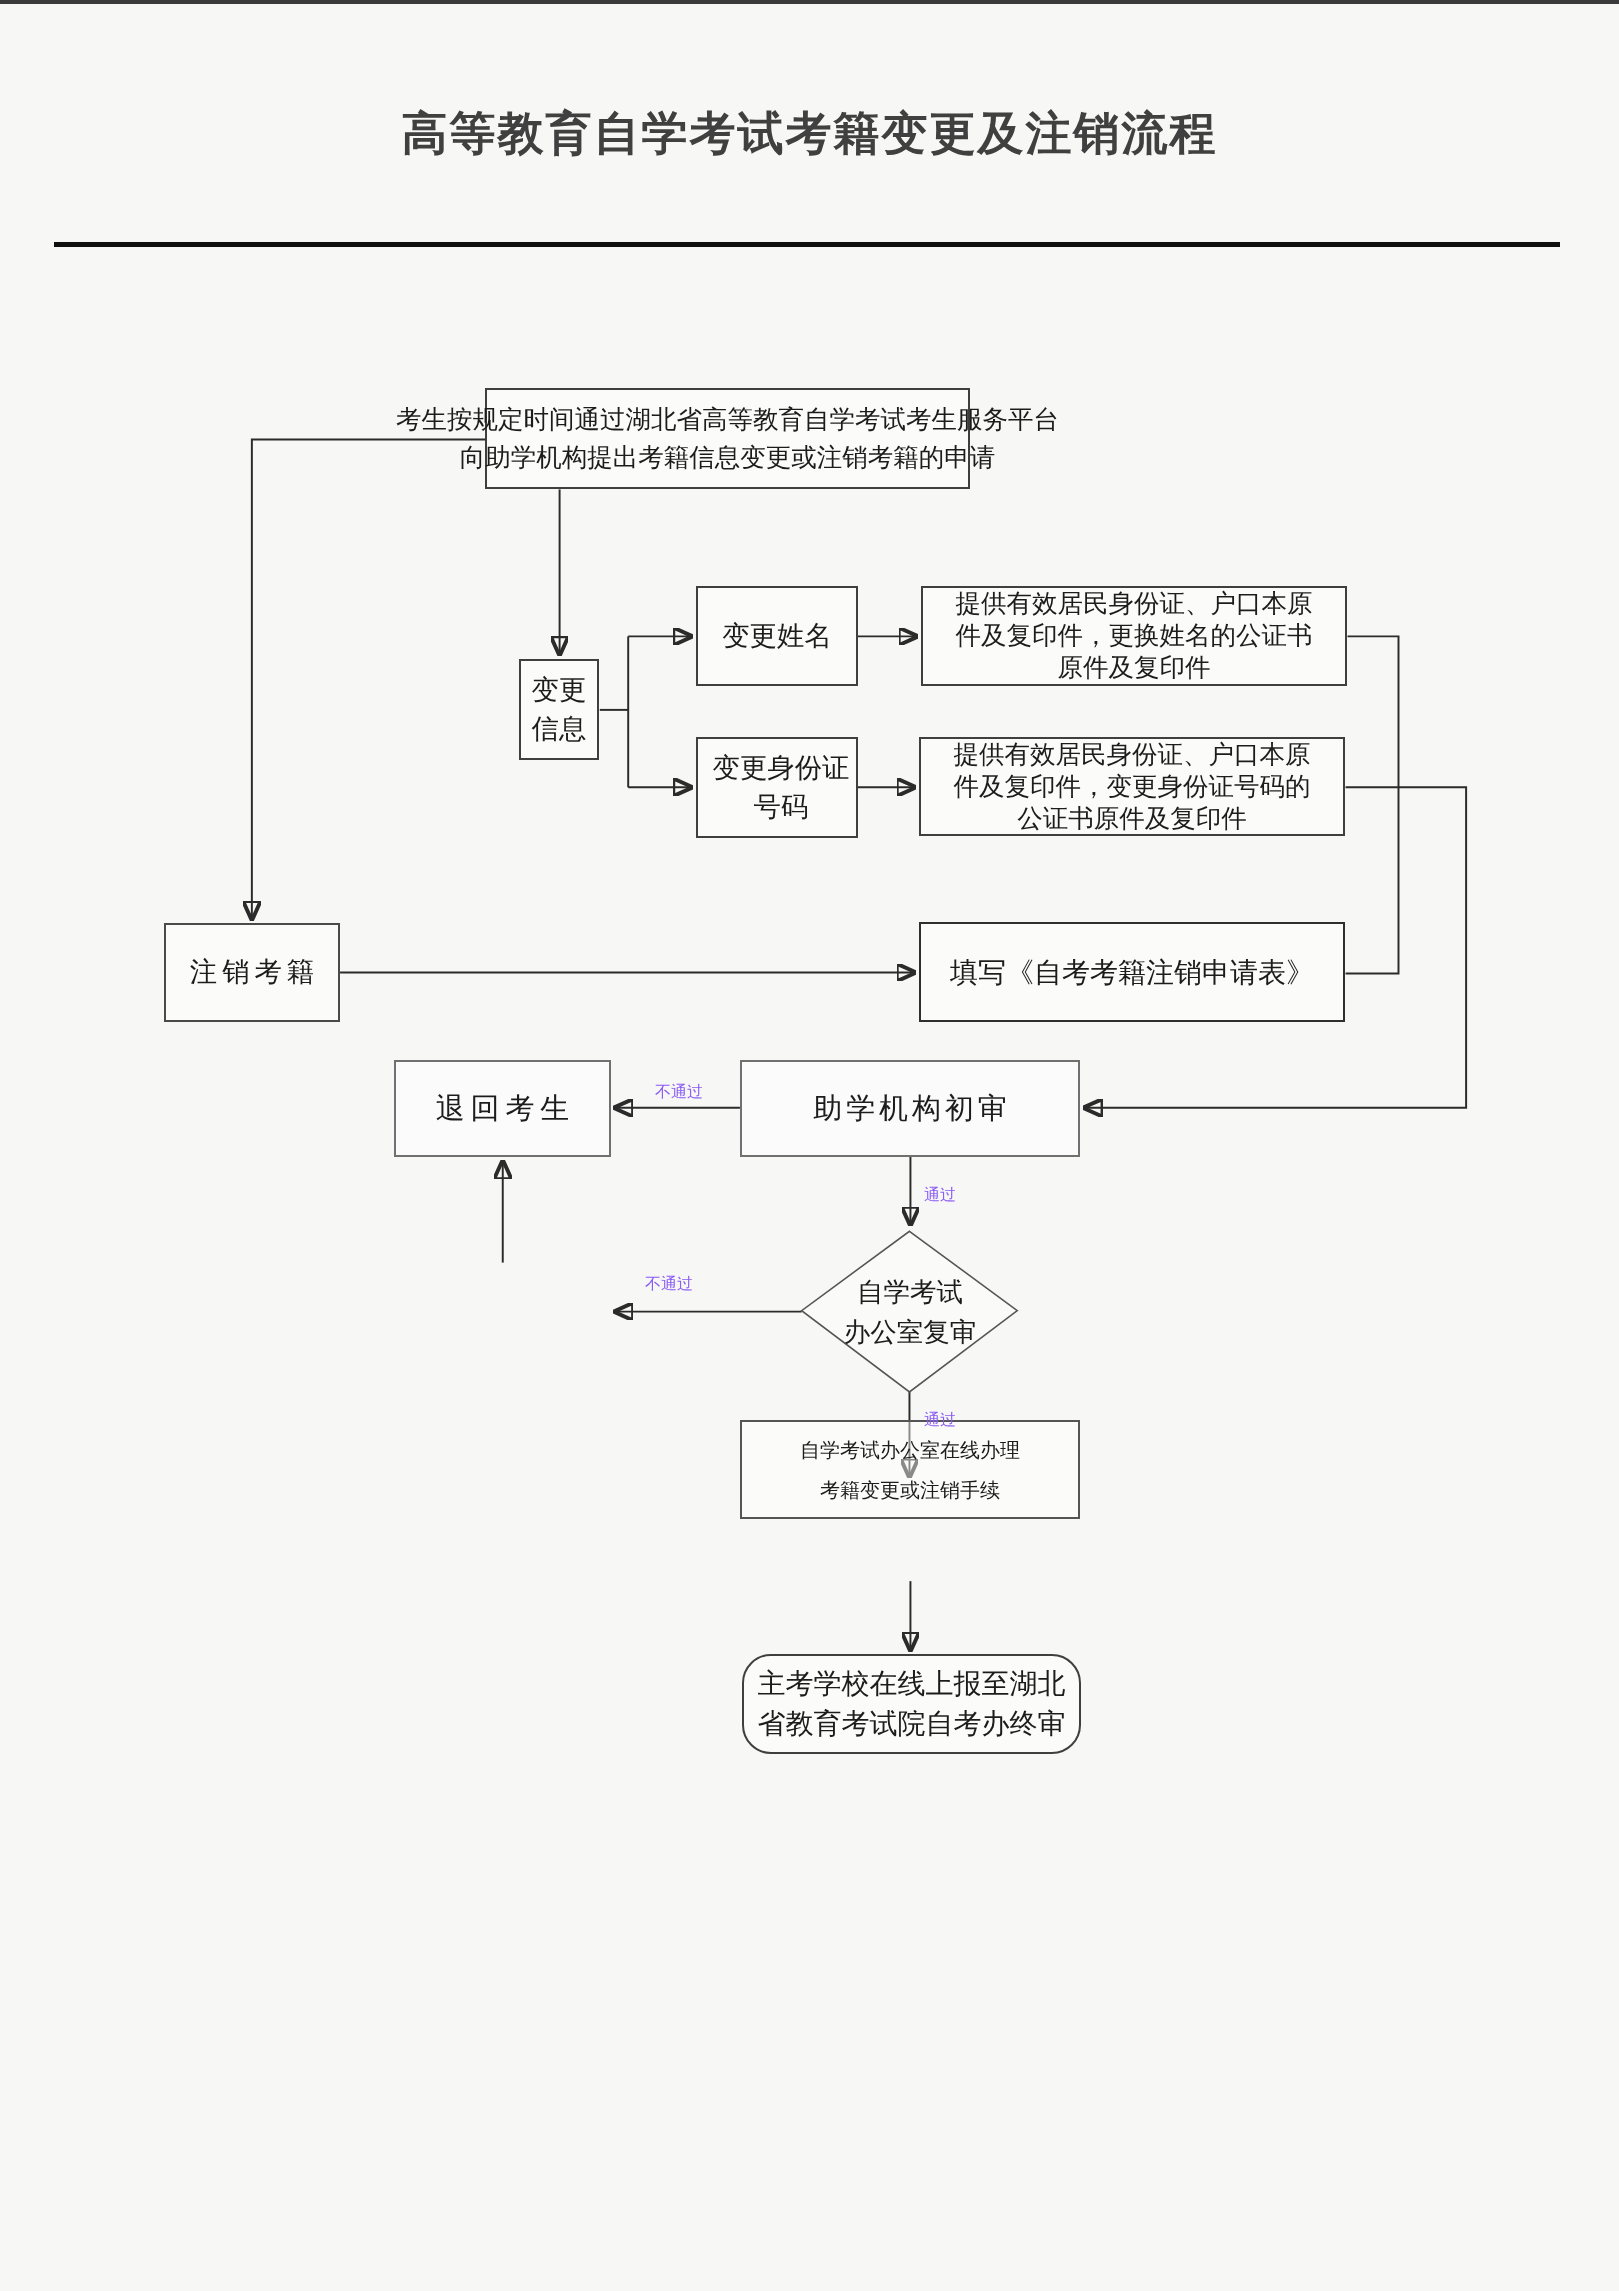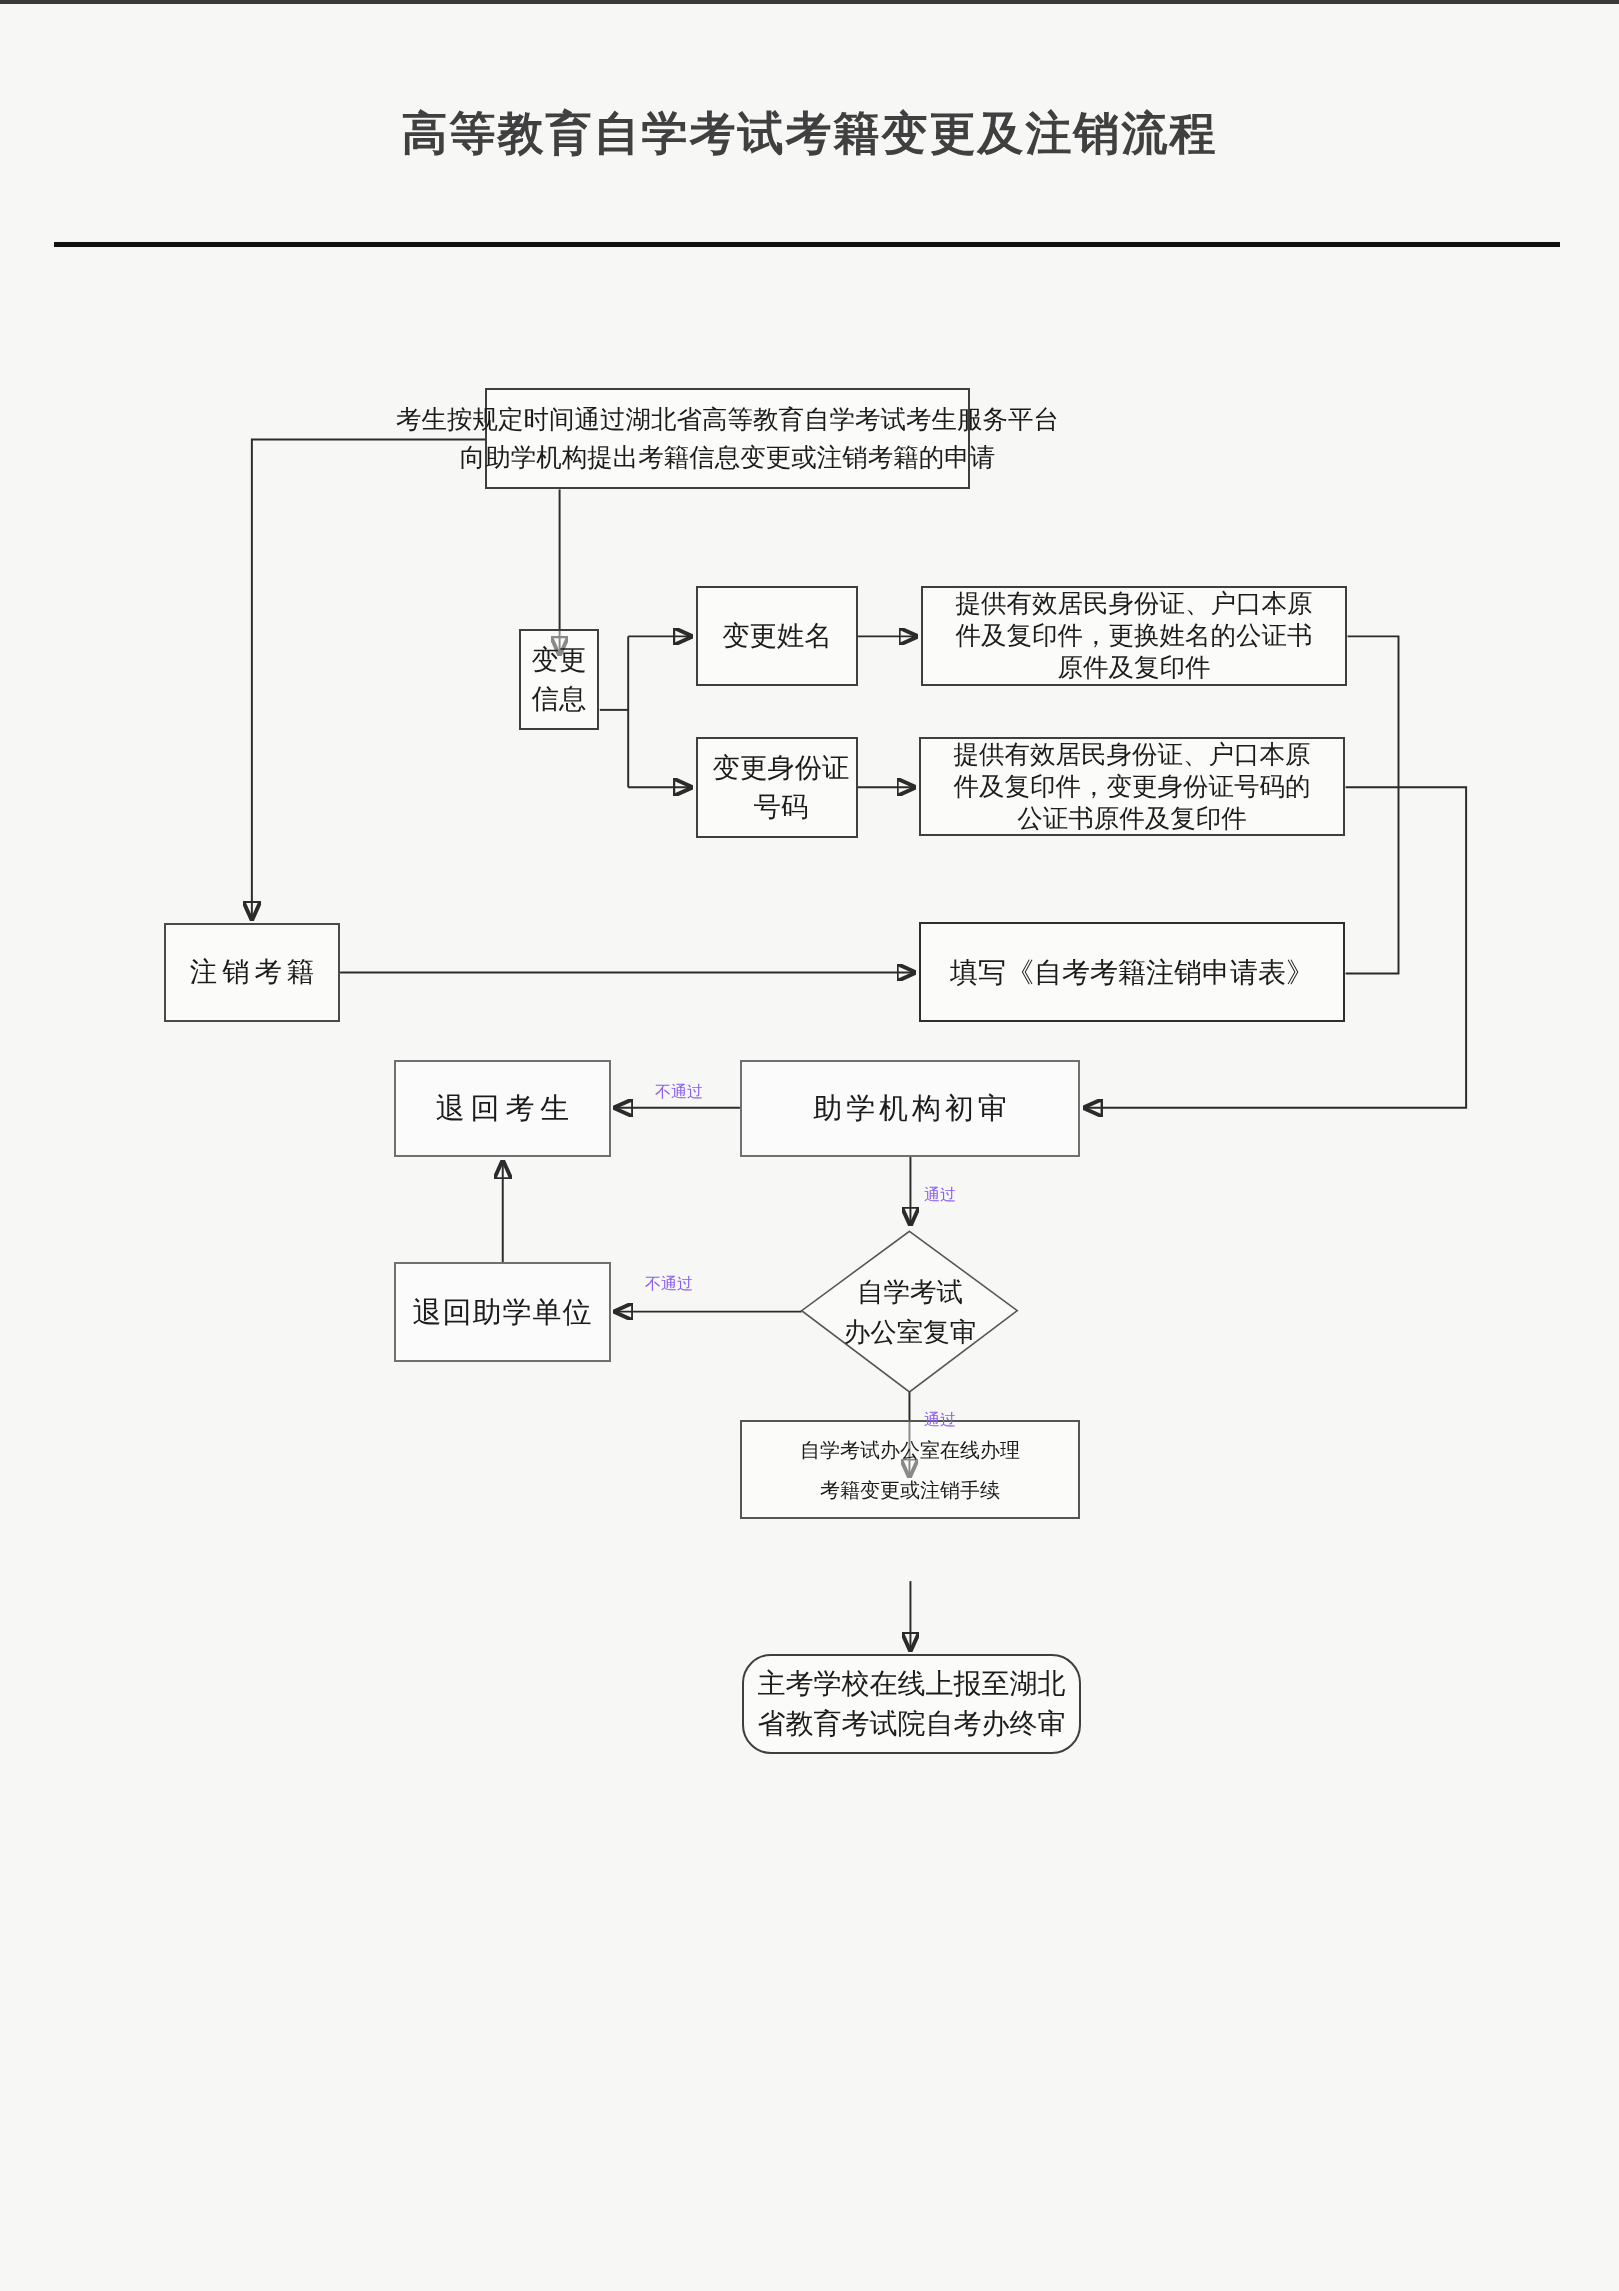--- a/index.html
+++ b/index.html
@@ -85,21 +85,21 @@
     <path d="M929,1613 V1684" marker-end="url(#arrow)"></path>
 
     <polygon class="diamond" points="928,1256 1038,1337 928,1420 818,1337"></polygon>
   </svg>
 
   <div class="node" style="left:485px;top:388px;width:485px;height:101px;font-size:25.5px;line-height:38px;">
     <span class="ln">考生按规定时间通过湖北省高等教育自学考试考生服务平台</span>
     <span class="ln">向助学机构提出考籍信息变更或注销考籍的申请</span>
   </div>
 
-  <div class="node" style="left:519px;top:629px;width:80px;height:101px;font-size:27.4px;line-height:39px;">
+  <div class="node" style="left:519px;top:659px;width:80px;height:101px;font-size:27.4px;line-height:39px;">
     <span class="ln">变更</span>
     <span class="ln">信息</span>
   </div>
 
   <div class="node" style="left:696px;top:586px;width:162px;height:100px;font-size:27.4px;">
     <span class="ln">变更姓名</span>
   </div>
 
   <div class="node" style="left:696px;top:737px;width:162px;height:101px;font-size:27.4px;line-height:39px;padding-left:8px;">
     <span class="ln">变更身份证</span>
@@ -127,23 +127,20 @@
   </div>
 
   <div class="node grey-box" style="left:394px;top:1060px;width:217px;height:97px;font-size:29px;letter-spacing:5.9px;">
     <span class="ln" style="margin-right:-5.9px;">退回考生</span>
   </div>
 
   <div class="node grey-box" style="left:740px;top:1060px;width:340px;height:97px;font-size:29px;letter-spacing:3.9px;">
     <span class="ln" style="margin-right:-3.9px;">助学机构初审</span>
   </div>
 
-  <div class="node grey-box" style="left:394px;top:1262px;width:217px;height:100px;font-size:29px;letter-spacing:1px;">
-    <span class="ln">退回助学单位</span>
-  </div>
 
   <div class="node no-box" style="left:802px;top:1255px;width:216px;height:114px;font-size:26.5px;line-height:40px;">
     <span class="ln">自学考试</span>
     <span class="ln">办公室复审</span>
   </div>
 
   <div class="node" style="left:740px;top:1420px;width:340px;height:99px;font-size:20px;line-height:40px;border-color:#555;">
     <span class="ln">自学考试办公室在线办理</span>
     <span class="ln">考籍变更或注销手续</span>
   </div>

